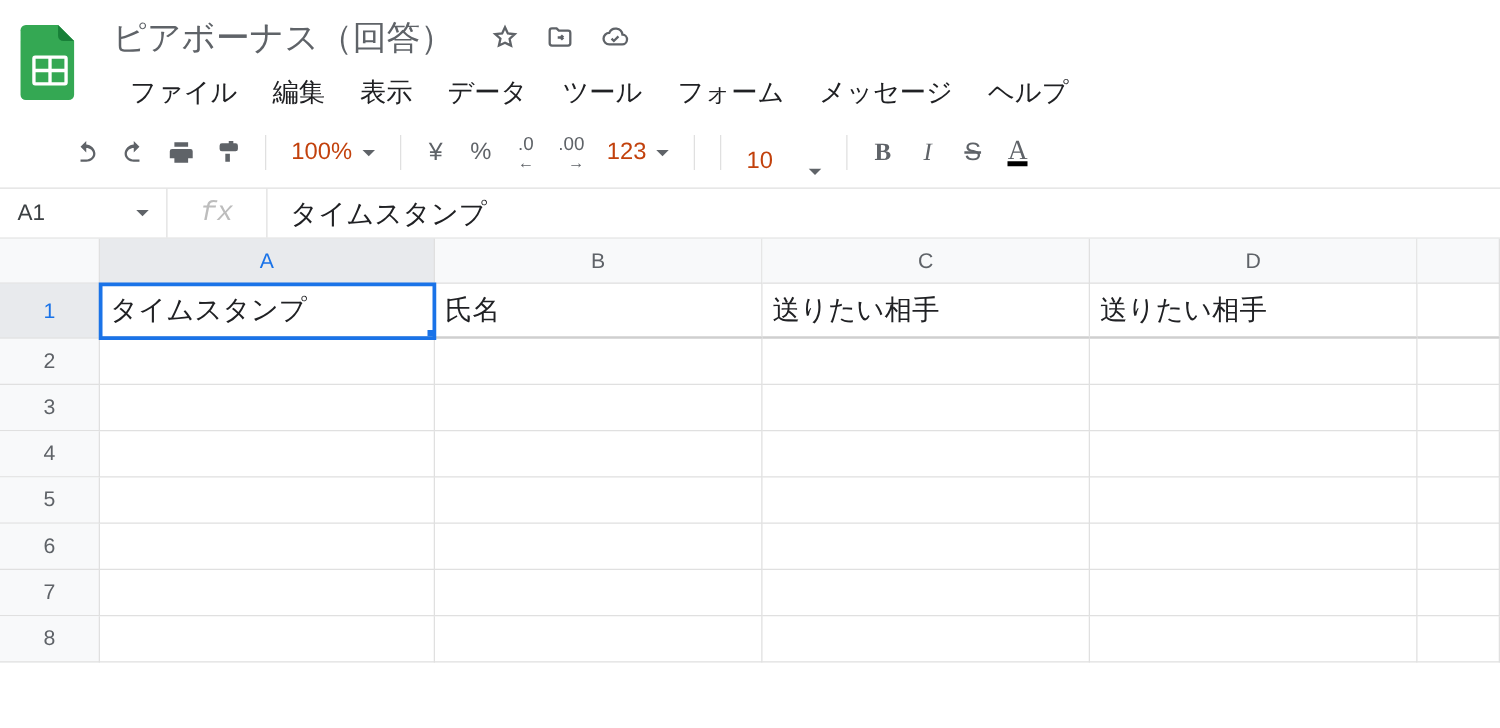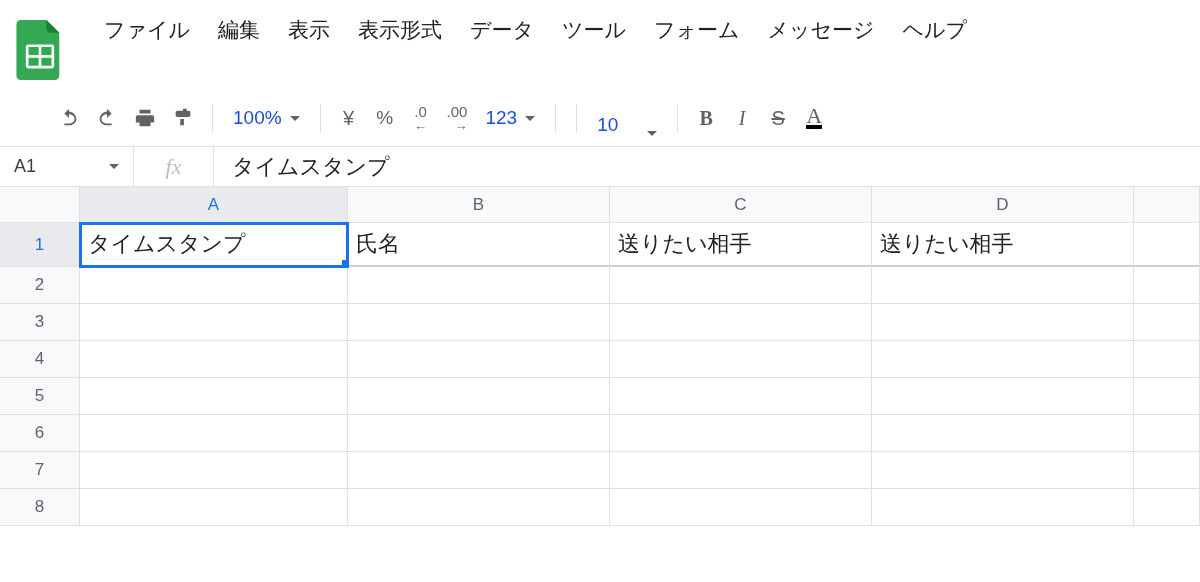--- a/index.html
+++ b/index.html
@@ -14,32 +14,32 @@
     .doc-title { font-size: 27px; color: #5f6368; font-weight: 400; letter-spacing: 0; }
     .title-icons { display: flex; align-items: center; gap: 22px; margin-left: 10px; }
     .title-icon { width: 22px; height: 22px; fill: #5f6368; color: #5f6368; }
     .menu-bar { display: flex; gap: 0; }
     .menu-item { font-size: 21px; color: #202124; padding: 6px 14px; cursor: pointer; border-radius: 4px; }
     
     
     .toolbar { display: flex; align-items: center; padding: 10px 0 10px 50px; border-bottom: 1px solid #e0e0e0; gap: 0; }
     .tb-btn { display: flex; align-items: center; justify-content: center; min-width: 36px; height: 36px; padding: 0 8px; cursor: pointer; border-radius: 4px; color: #5f6368; font-size: 18px; }
     .tb-sep { width: 1px; height: 28px; background: #e0e0e0; margin: 0 10px; }
-    .tb-dropdown { display: flex; align-items: center; gap: 8px; padding: 0 10px; height: 36px; cursor: pointer; border-radius: 4px; font-size: 19px; color: #1d4ed8; }
+    .tb-dropdown { display: flex; align-items: center; gap: 8px; padding: 0 10px; height: 36px; cursor: pointer; border-radius: 4px; font-size: 19px; color: #c2410c; }
     .caret { width: 0; height: 0; border-left: 5px solid transparent; border-right: 5px solid transparent; border-top: 5px solid #5f6368; }
     .tb-svg { width: 22px; height: 22px; fill: #5f6368; }
     .bold { font-weight: bold; font-size: 20px; font-family: serif; }
     .italic { font-style: italic; font-size: 20px; font-family: serif; }
     .strike { text-decoration: line-through; font-size: 20px; }
     .text-A { font-size: 22px; font-family: serif; border-bottom: 4px solid #000; line-height: 18px; padding-bottom: 0; }
     
     
     .formula-row { display: flex; align-items: center; border-bottom: 1px solid #e0e0e0; height: 40px; }
     .name-box { width: 134px; height: 100%; display: flex; align-items: center; justify-content: space-between; padding: 0 14px; border-right: 1px solid #e0e0e0; font-size: 18px; color: #3c4043; cursor: pointer; }
-    .fx-label { width: 80px; display: flex; align-items: center; justify-content: center; font-style: italic; font-family: Liberation Serif, serif; font-size: 22px; color: #bdbdbd; border-right: 1px solid #e0e0e0; height: 100%; }
+    .fx-label { width: 80px; display: flex; align-items: center; justify-content: center; font-style: italic; font-family: Liberation Mono, monospace; font-size: 22px; color: #bdbdbd; border-right: 1px solid #e0e0e0; height: 100%; }
     .fx-input { flex: 1; padding: 0 18px; font-size: 22px; color: #202124; }
     .corner { width: 80px; height: 36px; background: #f8f9fa; border-right: 1px solid #e0e0e0; border-bottom: 1px solid #e0e0e0; }
     .col-h { height: 36px; background: #f8f9fa; border-right: 1px solid #e0e0e0; border-bottom: 1px solid #e0e0e0; display: flex; align-items: center; justify-content: center; font-size: 17px; color: #5f6368; }
     .col-h.hl { background: #e8eaed; color: #1a73e8; }
     .row-h { width: 80px; height: 37px; background: #f8f9fa; border-right: 1px solid #e0e0e0; border-bottom: 1px solid #e0e0e0; display: flex; align-items: center; justify-content: center; font-size: 17px; color: #5f6368; }
     .row-h.hl { background: #e8eaed; color: #1a73e8; }
     .cell { height: 37px; border-right: 1px solid #e0e0e0; border-bottom: 1px solid #e0e0e0; padding: 4px 8px; font-size: 22px; color: #202124; display: flex; align-items: center; overflow: hidden; white-space: nowrap; position: relative; }
     .row1 .cell { height: 44px; border-bottom: 2px solid #cfcfcf; }
     .cell.selected { outline: 3px solid #1a73e8; outline-offset: -2px; z-index: 2; background: #fff; }
     .fill-handle { position: absolute; right: -4px; bottom: -4px; width: 9px; height: 9px; background: #1a73e8; z-index: 3; }
@@ -52,25 +52,40 @@
   <div class="app-logo">
     <svg class="logo-icon" viewBox="0 0 44 56">
       <path fill="#34a853" d="M4 0h24l12 12v40a4 4 0 0 1-4 4H4a4 4 0 0 1-4-4V4a4 4 0 0 1 4-4z"></path>
       <path fill="#188038" d="M28 0l12 12H32a4 4 0 0 1-4-4V0z"></path>
       <rect x="10" y="24" width="24" height="20" rx="1" fill="none" stroke="#fff" stroke-width="2.5"></rect>
       <line x1="10" y1="34" x2="34" y2="34" stroke="#fff" stroke-width="2.5"></line>
       <line x1="22" y1="24" x2="22" y2="44" stroke="#fff" stroke-width="2.5"></line>
     </svg>
   </div>
   <div class="title-menu-wrap">
+    <div class="title-row">
+      <span class="doc-title">ピアボーナス（回答）</span>
+      <div class="title-icons">
+        <svg class="title-icon" viewBox="0 0 24 24">
+          <path fill="none" stroke="#5f6368" stroke-width="2" d="M12 3l2.5 5.5 6 .6-4.5 4.1 1.3 5.9L12 16.5 6.7 19l1.3-5.9L3.5 9.1l6-.6z"></path>
+        </svg>
+        <svg class="title-icon" viewBox="0 0 24 24">
+          <path fill="none" stroke="#5f6368" stroke-width="2" d="M3 6a2 2 0 0 1 2-2h4l2 2h8a2 2 0 0 1 2 2v9a2 2 0 0 1-2 2H5a2 2 0 0 1-2-2V6z"></path>
+          <path fill="none" stroke="#5f6368" stroke-width="2" d="M10 12h5m0 0l-2-2m2 2l-2 2"></path>
+        </svg>
+        <svg class="title-icon" viewBox="0 0 24 24">
+          <path fill="none" stroke="#5f6368" stroke-width="2" d="M7 18a5 5 0 0 1 0-10 6 6 0 0 1 11.5 1.5A4 4 0 0 1 18 18H7z"></path>
+          <path fill="none" stroke="#5f6368" stroke-width="2" d="M9 13l2 2 4-4"></path>
+        </svg>
+      </div>
+    </div>
     <div class="menu-bar">
       <span class="menu-item">ファイル</span>
       <span class="menu-item">編集</span>
       <span class="menu-item">表示</span>
-      <span class="menu-item">表示形式</span>
       <span class="menu-item">データ</span>
       <span class="menu-item">ツール</span>
       <span class="menu-item">フォーム</span>
       <span class="menu-item">メッセージ</span>
       <span class="menu-item">ヘルプ</span>
     </div>
   </div>
 </div>
 
 <div class="toolbar">

